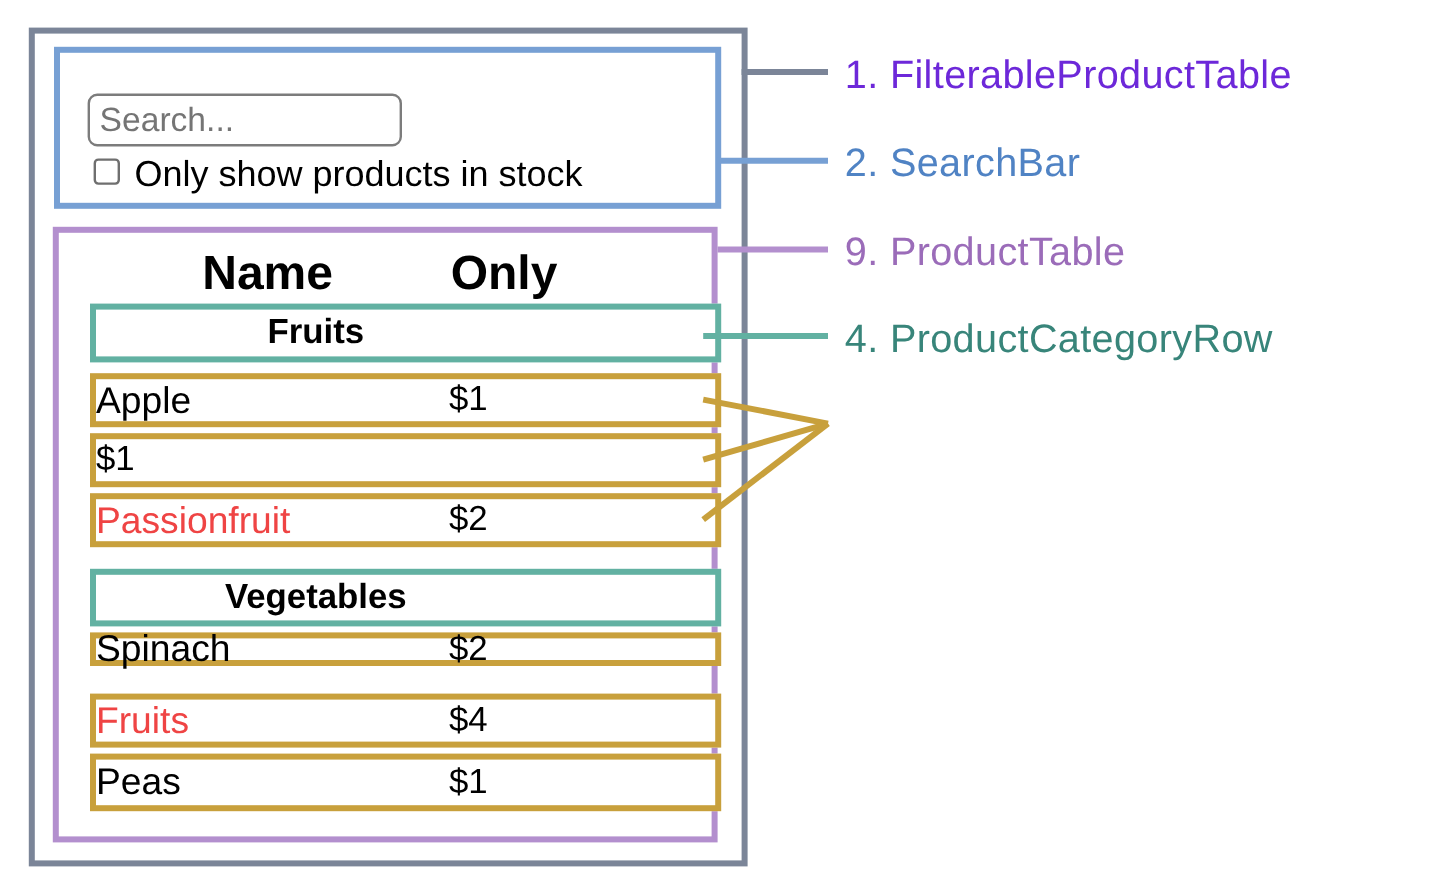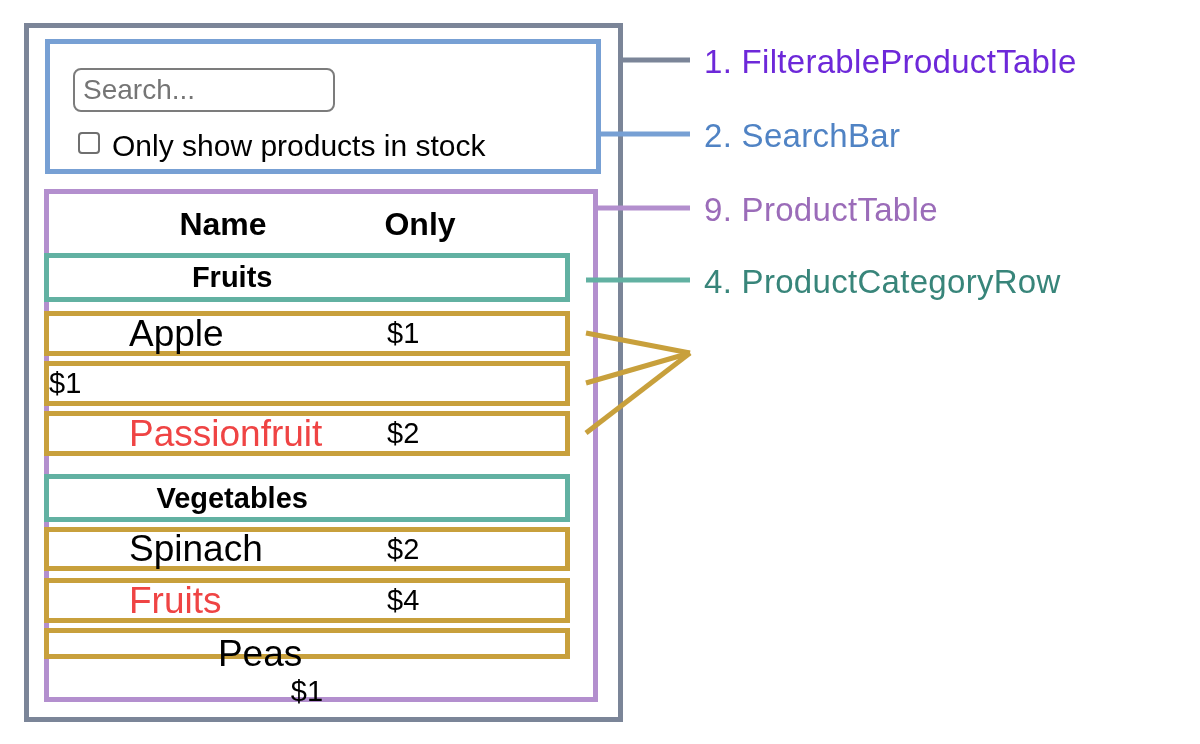--- a/index.html
+++ b/index.html
@@ -8,56 +8,56 @@
     font-family:"Liberation Sans","DejaVu Sans",sans-serif;
   }
   
   .box{position:absolute;box-sizing:border-box;background:#ffffff;}
   .outer-box{left:24px;top:23px;width:599px;height:699px;border:5px solid #7b8598;}
   .search-box{left:45px;top:39px;width:556px;height:135px;border:5px solid #77a0d4;}
   .product-box{left:44px;top:189px;width:554px;height:513px;border:5px solid #b38fce;}
 
   
   .search-input{
-    position:absolute;left:73px;top:68px;width:262px;height:44px;box-sizing:border-box;
+    position:absolute;left:73px;top:78px;width:262px;height:44px;box-sizing:border-box;
     border:2px solid #7c7c7c;border-radius:8px;padding:0 0 0 8px;
     font-family:"Liberation Sans","DejaVu Sans",sans-serif;font-size:28px;color:#333;
     outline:none;background:#fff;
   }
   .search-input::placeholder{color:#757575;opacity:1;}
   .checkbox{
     position:absolute;left:78px;top:132px;width:22px;height:22px;box-sizing:border-box;
     border:2px solid #6f6f6f;border-radius:4px;background:#fff;cursor:pointer;
   }
   .checkbox-label{
     position:absolute;left:112px;top:129px;font-size:30px;color:#000;white-space:nowrap;
   }
 
   
   .table-header{position:absolute;left:62px;top:206px;width:526px;height:34px;}
-  .th{position:absolute;transform:translateX(-50%);font-weight:bold;font-size:32px;color:#000;white-space:nowrap;}
+  .th{position:absolute;transform:translateX(-50%);font-weight:bold;font-size:40px;color:#000;white-space:nowrap;}
   .th-name{left:161px;} 
   .th-price{left:358px;} 
 
-  .row{position:absolute;left:44px;width:526px;box-sizing:border-box;display:flex;align-items:center;background:#fff;}
+  .row{position:absolute;left:75px;width:526px;box-sizing:border-box;display:flex;align-items:center;background:#fff;}
   .cat-row{border:5px solid #62b1a2;}
   .prod-row{border:5px solid #c8a03c;}
   .cat-label{display:block;width:71%;text-align:center;font-weight:bold;font-size:29px;color:#000;}
-  .cell-name{display:block;width:57%;box-sizing:border-box;padding-left:36px;font-size:37px;color:#000;white-space:nowrap;margin-left:44px;}
+  .cell-name{display:block;width:57%;box-sizing:border-box;font-size:31px;color:#000;white-space:nowrap;}
   .cell-price{display:block;font-size:29px;color:#000;white-space:nowrap;}
   .oos{color:#ef4444;} 
 
   .r-fruits{top:253px;height:49px;}
   .r-apple{top:311px;height:45px;}
   .r-dragonfruit{top:361px;height:45px;}
   .r-passionfruit{top:411px;height:45px;}
   .r-vegetables{top:474px;height:48px;}
-  .r-spinach{top:527px;height:44px;}
+  .r-spinach{top:527px;height:28px;}
   .r-pumpkin{top:578px;height:45px;}
-  .r-peas{top:628px;height:31px;flex-direction:column;}
+  .r-peas{top:628px;height:48px;}
 
   
   .legend-label{position:absolute;left:704px;font-size:33px;white-space:nowrap;letter-spacing:0.3px;}
   .lg-1{top:43px;color:#6d28d9;}
   .lg-2{top:117px;color:#5083c4;}
   .lg-3{top:191px;color:#9b6cb9;}
   .lg-4{top:263px;color:#38857a;}
   .lg-5{top:336px;color:#a7832c;}
 
   .lines{position:absolute;left:0;top:0;width:1200px;height:744px;pointer-events:none;}

